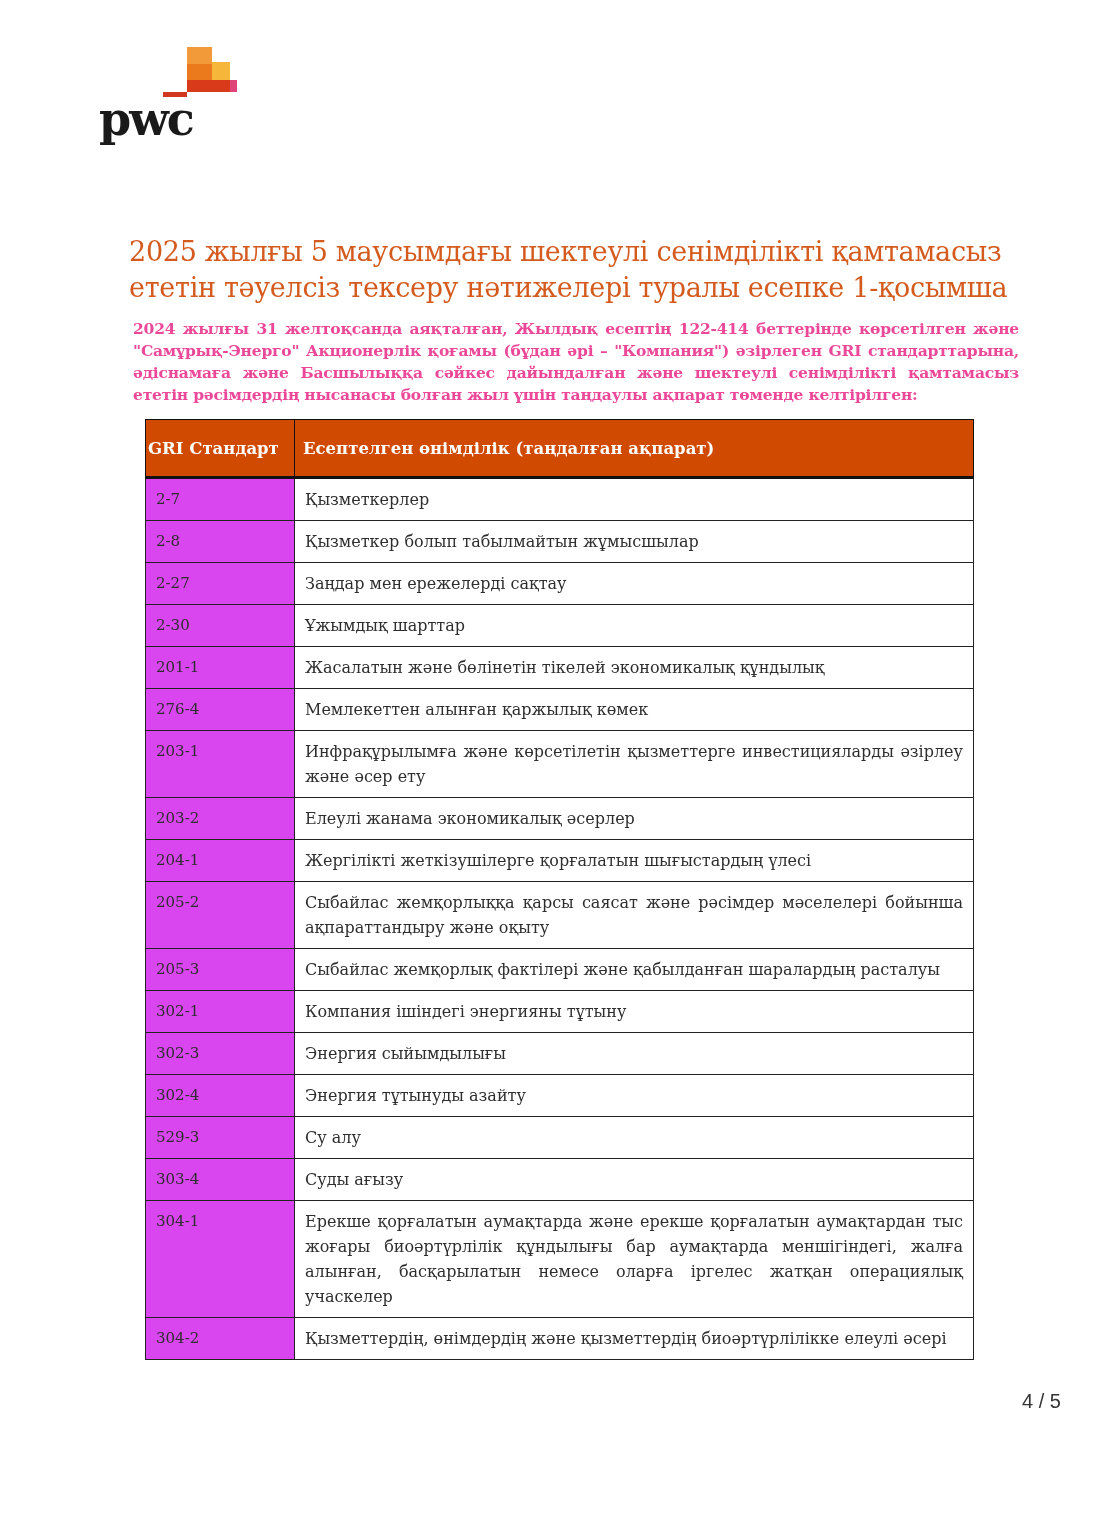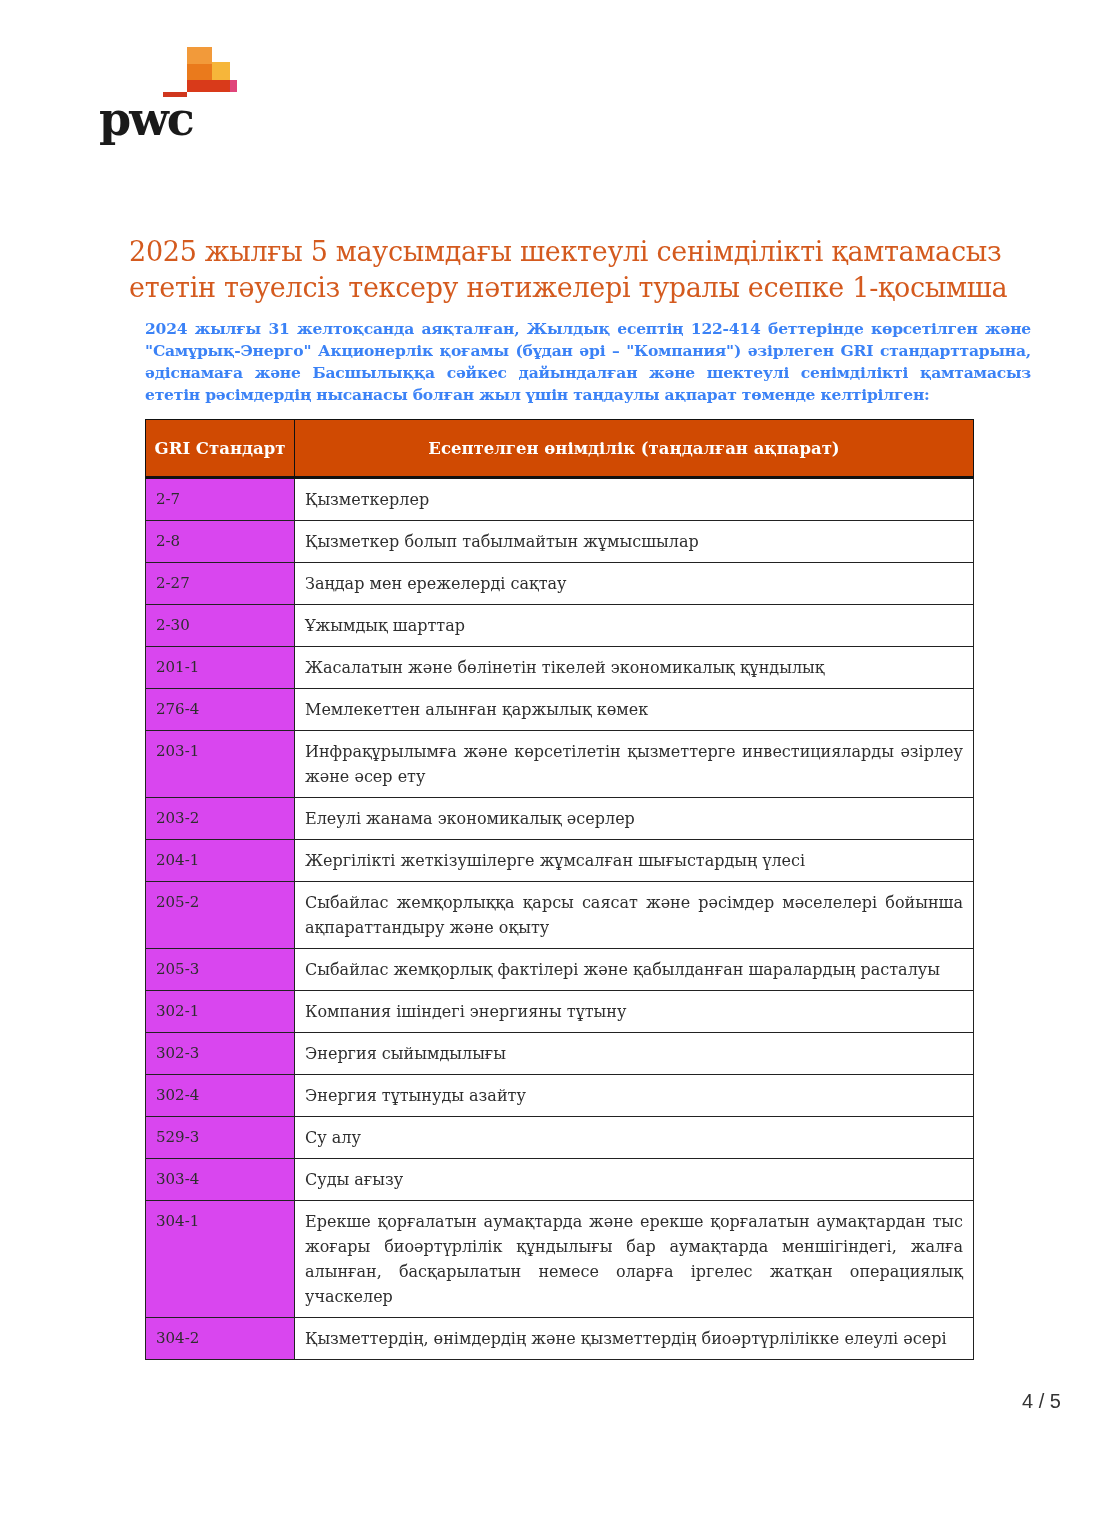--- a/index.html
+++ b/index.html
@@ -25,40 +25,40 @@
     font-size: 46px; letter-spacing: -2px; color: #1a1a1a; line-height: 1;
   }
 
   .title {
     position: absolute; left: 129px; top: 234px; width: 900px;
     font-family: "DejaVu Serif", serif;
     font-size: 27px; line-height: 36px; color: #d45a1e; font-weight: normal;
     letter-spacing: -0.3px;
   }
   .intro {
-    position: absolute; left: 145px; top: 318px; width: 886px;
-    font-size: 15.5px; line-height: 22px; color: #3b82f6;
+    position: absolute; left: 133px; top: 318px; width: 886px;
+    font-size: 15.5px; line-height: 22px; color: #ec4899;
     text-align: justify; font-weight: bold;
     letter-spacing: -0.2px;
   }
 
   table.gri {
     position: absolute; left: 145px; top: 419px; width: 829px;
     border-collapse: collapse;
     font-size: 16px; color: #2e2e2e;
   }
   table.gri th, table.gri td {
     border: 1.5px solid #222222;
     vertical-align: top;
     text-align: left;
   }
   table.gri th {
     background: #d04a02; color: #ffffff; font-weight: bold;
     height: 56px; vertical-align: middle; padding: 0 8px; font-size: 16.5px;
-    border-color: #111111; border-bottom-width: 3px; text-align: center;
+    border-color: #111111; border-bottom-width: 3px;
   }
   table.gri th.c1 { width: 132px; padding-left: 2px; padding-right: 2px; white-space: nowrap; }
   table.gri td { padding: 8px 10px 8px 10px; line-height: 25px; }
   table.gri td.code { background: #d946ef; width: 128px; font-size: 15px; margin-left: 31px; }
   table.gri td.desc { background: #ffffff; text-align: justify; }
 
   .page-num {
     position: absolute; left: 990px; top: 1390px;
     font-family: "Liberation Sans", sans-serif; font-size: 20px; color: #333333; margin-left: 32px;
   }
@@ -115,21 +115,21 @@
       <tr>
         <td class="code">203-1</td>
         <td class="desc">Инфрақұрылымға және көрсетілетін қызметтерге инвестицияларды әзірлеу және әсер ету</td>
       </tr>
       <tr>
         <td class="code">203-2</td>
         <td class="desc">Елеулі жанама экономикалық әсерлер</td>
       </tr>
       <tr>
         <td class="code">204-1</td>
-        <td class="desc">Жергілікті жеткізушілерге жұмсалған шығыстардың үлесі</td>
+        <td class="desc">Жергілікті жеткізушілерге қорғалатын шығыстардың үлесі</td>
       </tr>
       <tr>
         <td class="code">205-2</td>
         <td class="desc">Сыбайлас жемқорлыққа қарсы саясат және рәсімдер мәселелері бойынша ақпараттандыру және оқыту</td>
       </tr>
       <tr>
         <td class="code">205-3</td>
         <td class="desc">Сыбайлас жемқорлық фактілері және қабылданған шаралардың расталуы</td>
       </tr>
       <tr>

